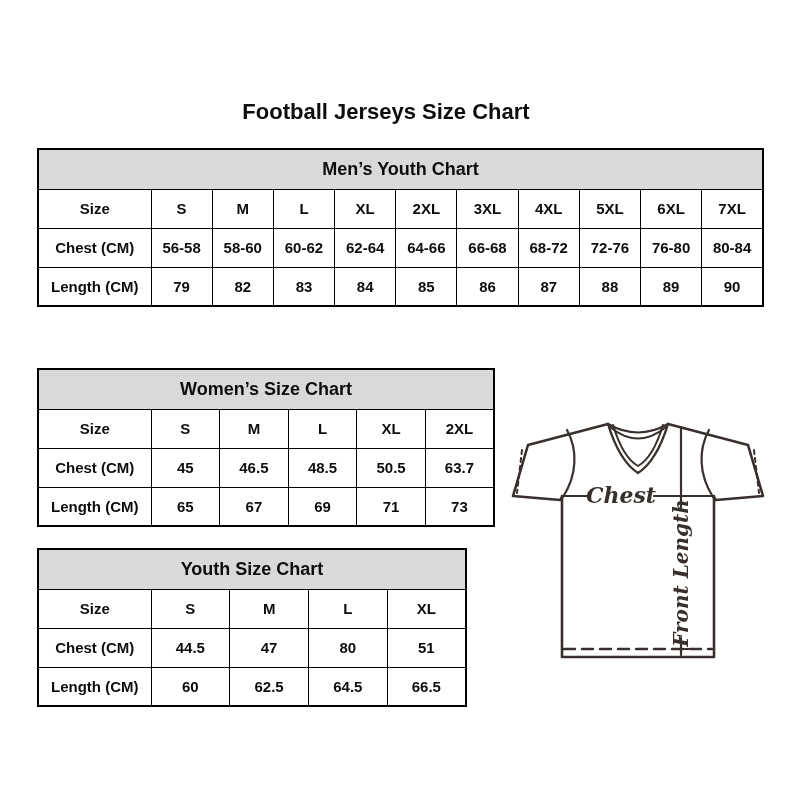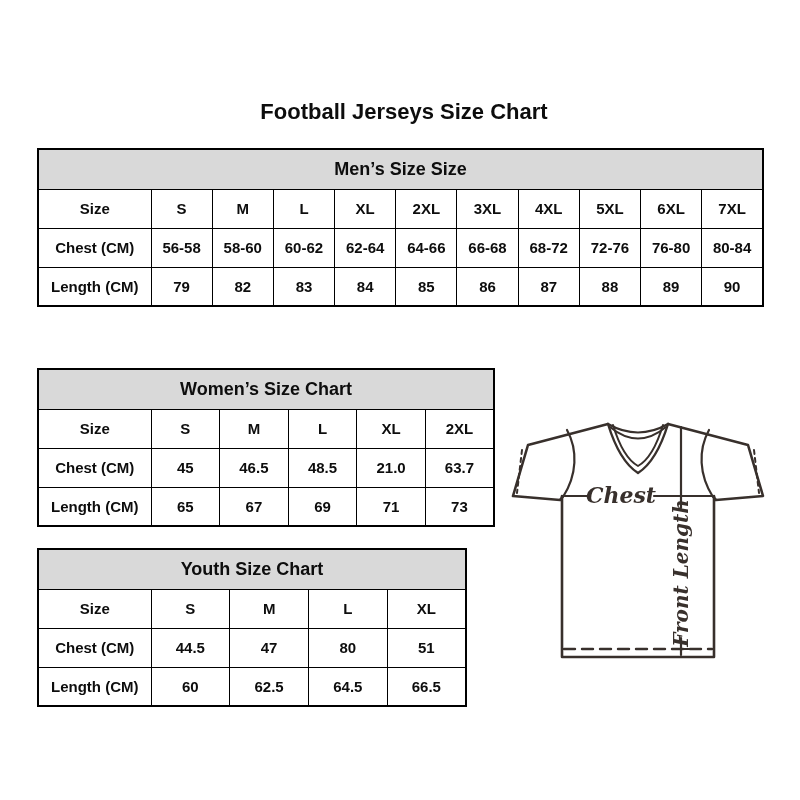--- a/index.html
+++ b/index.html
@@ -9,21 +9,21 @@
     width: 800px;
     height: 800px;
     background: #ffffff;
     font-family: "Liberation Sans", sans-serif;
     color: #000000;
     overflow: hidden;
   }
   .page-title {
     position: absolute;
     top: 99px;
-    left: 404px;
+    left: 386px;
     transform: translateX(-50%);
     font-size: 22px;
     font-weight: bold;
     white-space: nowrap;
     color: #0d0d0d;
   }
   .size-table {
     position: absolute;
     border-collapse: collapse;
     table-layout: fixed;
@@ -73,21 +73,21 @@
 
   <div class="page-title">Football Jerseys Size Chart</div>
 
   <table class="size-table mens-table">
     <colgroup>
         <col class="label-col">
         <col span="10">
       </colgroup>
     <thead>
       <tr>
-        <th class="table-title" colspan="11">Men’s Size Size</th>
+        <th class="table-title" colspan="11">Men’s Youth Chart</th>
       </tr>
     </thead>
     <tbody>
         <tr>
           <th>Size</th>
           <td>S</td>
           <td>M</td>
           <td>L</td>
           <td>XL</td>
           <td>2XL</td>
@@ -143,21 +143,21 @@
           <td>M</td>
           <td>L</td>
           <td>XL</td>
           <td>2XL</td>
         </tr>
         <tr>
           <th>Chest (CM)</th>
           <td>45</td>
           <td>46.5</td>
           <td>48.5</td>
-          <td>21.0</td>
+          <td>50.5</td>
           <td>63.7</td>
         </tr>
         <tr>
           <th>Length (CM)</th>
           <td>65</td>
           <td>67</td>
           <td>69</td>
           <td>71</td>
           <td>73</td>
         </tr>

